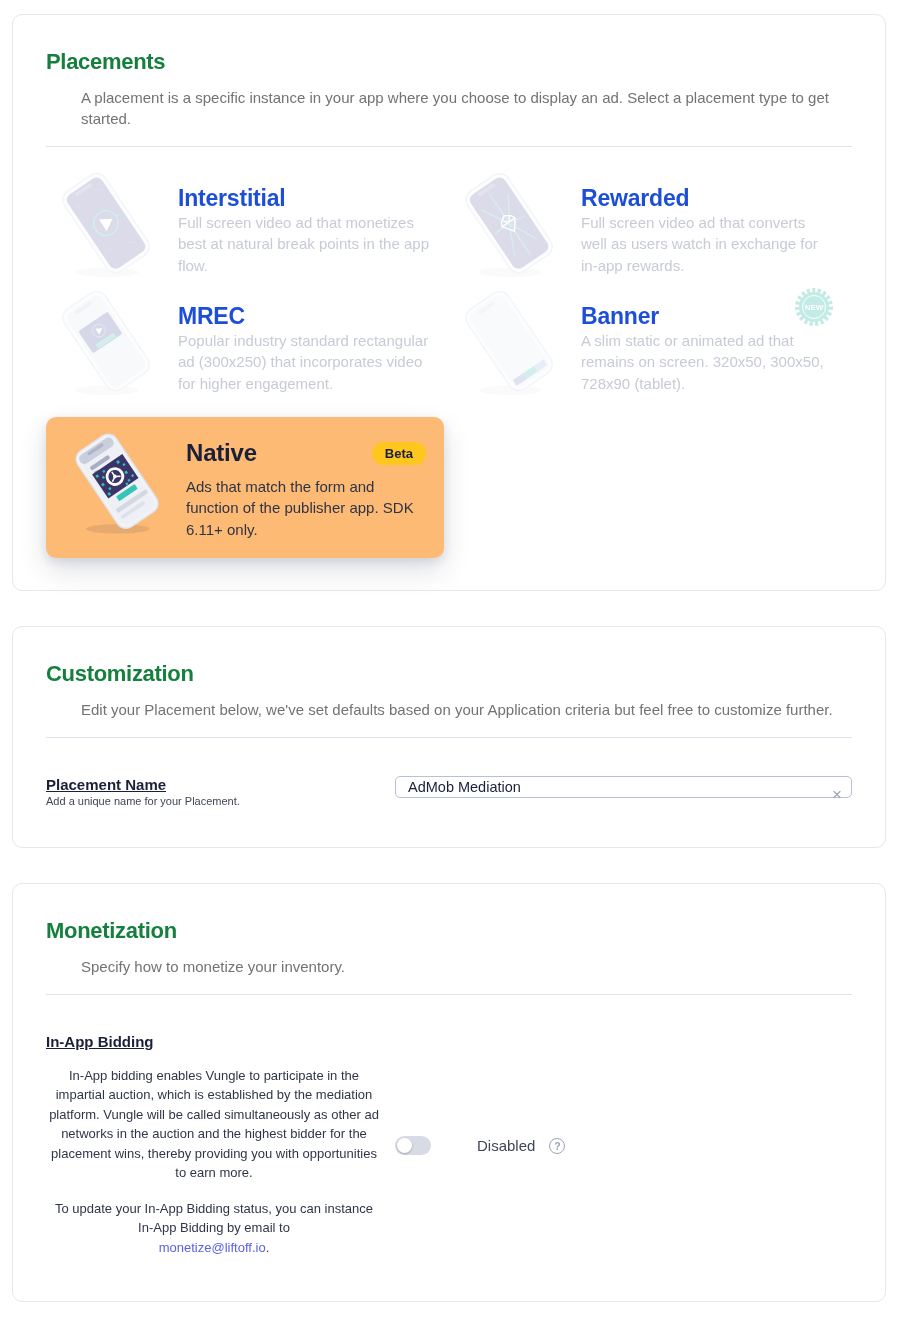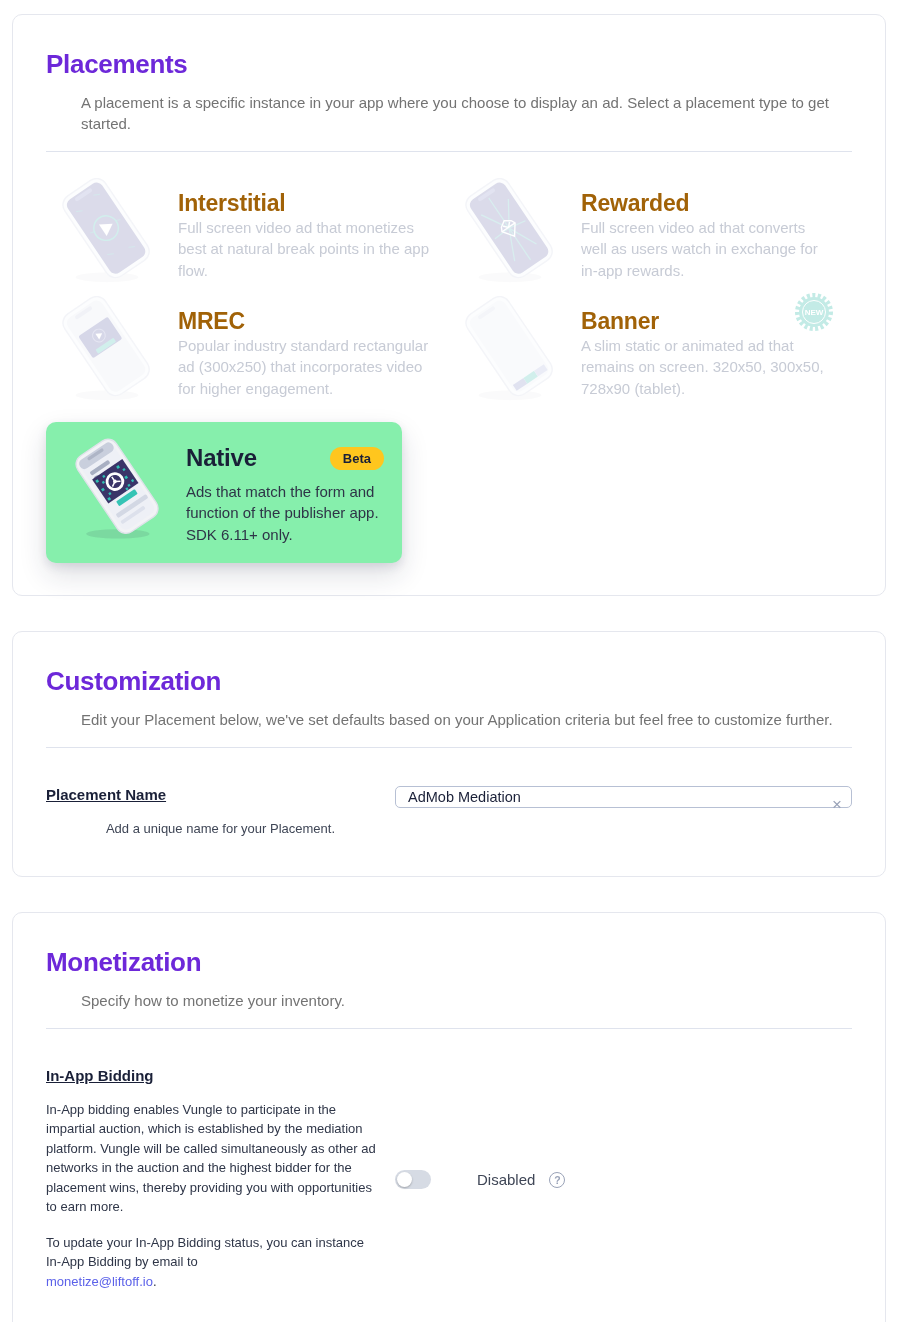--- a/index.html
+++ b/index.html
@@ -13,80 +13,80 @@
   .page { padding:14px 12px 0; }
 
   .card {
     background:#fff;
     border:1px solid #e5e7ee;
     border-radius:10px;
     padding:34px 33px 32px;
     margin-bottom:35px;
   }
   .card-title {
-    font-size:26px; font-weight:800; color:#6d28d9; letter-spacing:-0.3px;
+    font-size:22px; font-weight:800; color:#15803d; letter-spacing:-0.3px;
   }
   .card-subtitle {
     font-size:15px; color:#737373; margin-top:12px; line-height:1.4;margin-left:35px;
   }
   .divider { border-top:1px solid #dfe3ed; margin-top:17px; }
 
   
   .options { display:grid; grid-template-columns:1fr 1fr; padding-top:26px; row-gap:10px; }
   .option { display:flex; gap:14px; align-items:flex-start; padding-right:18px; cursor:pointer; }
   .option .phone { flex:0 0 118px; height:108px; opacity:0.40; }
   .opt-text { position:relative; flex:1; padding-top:12px; }
-  .opt-title { font-size:23px; font-weight:700; color:#a16207; letter-spacing:-0.2px; }
+  .opt-title { font-size:23px; font-weight:700; color:#1d4ed8; letter-spacing:-0.2px; }
   .opt-desc { font-size:15px; color:#c7cbd5; line-height:1.42; margin-top:0; max-width:262px; }
   .new-badge { position:absolute; top:-4px; right:0; width:40px; height:40px; }
 
   
   .option.selected {
     grid-column:1 / 2;
-    background:#86efac;
-    width:356px;
+    background:#fdba74;
+    width:398px;
     border-radius:10px;
     box-shadow:0 4px 10px rgba(25,32,64,0.10), 0 12px 28px rgba(25,32,64,0.14);
     padding:16px 18px 18px 14px;
     margin-top:8px;
   }
   .option.selected .phone { flex:0 0 112px; height:104px; opacity:1; }
   .option.selected .opt-text { padding-top:6px; }
   .sel-title-row { display:flex; align-items:center; justify-content:space-between; }
   .option.selected .opt-title { font-size:24px; font-weight:800; color:#1a2038; }
   .option.selected .opt-desc { font-size:15px; color:#2e3447; margin-top:9px; max-width:258px; }
   .beta-badge {
     background:#ffc61e; color:#1a2038;
     font-size:13px; font-weight:700;
     padding:4px 13px; border-radius:13px;
   }
 
   
   .field-row { display:flex; padding-top:38px; }
   .field-left { width:349px; flex:none; }
   .field-label { font-size:15px; font-weight:700; color:#1a2038;text-decoration:underline; }
-  .field-help { font-size:13px; color:#3f4656; margin-top:18px;text-align:center; }
+  .field-help { font-size:11px; color:#3f4656; margin-top:2px; }
   .input-wrap { position:relative; flex:1; }
   .text-input {
     width:100%; height:22px;
     border:1px solid #b7c0d4; border-radius:5px;
     font-family:"Liberation Sans", sans-serif;
     font-size:14.5px; color:#1a2038;
     padding:0 34px 0 12px;
     outline:none; background:#fff;
   }
   .clear-x {
     position:absolute; right:10px; top:8px;
     font-size:17px; color:#9aa3b8; cursor:pointer; line-height:22px;
   }
 
   
   .bidding-row { display:flex; padding-top:38px; }
   .bidding-left { width:349px; flex:none; }
-  .bidding-desc { font-size:13px; color:#2f3648; line-height:1.5; margin-top:16px; max-width:336px; }
+  .bidding-desc { font-size:13px; color:#2f3648; line-height:1.5; margin-top:16px; max-width:336px;text-align:center; }
   .bidding-desc + .bidding-desc { margin-top:16px; }
   .email-link { color:#5b61e9; text-decoration:none; cursor:pointer;margin-top:16px; }
   .bidding-right { display:flex; align-items:center; gap:14px; padding-top:1px; }
   .toggle {
     width:36px; height:19px; border-radius:10px;
     background:#d6dbe4; position:relative; cursor:pointer; flex:none;
   }
   .toggle .knob {
     position:absolute; left:2px; top:2px;
     width:15px; height:15px; border-radius:50%;

